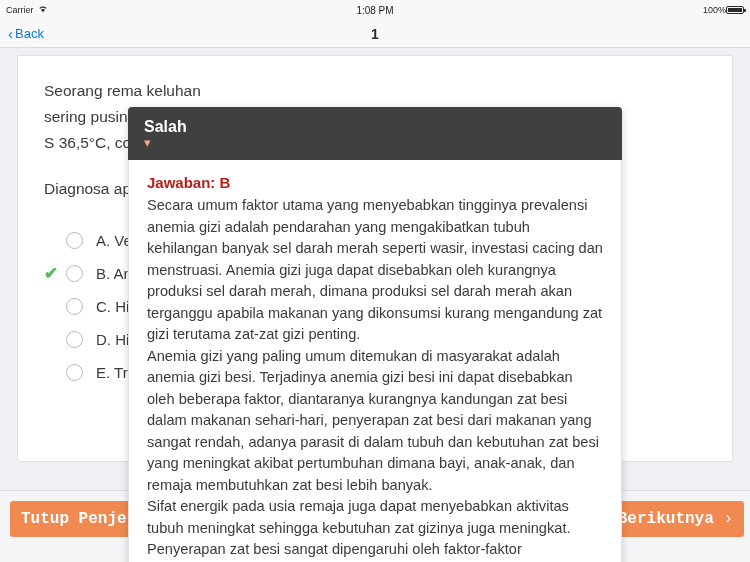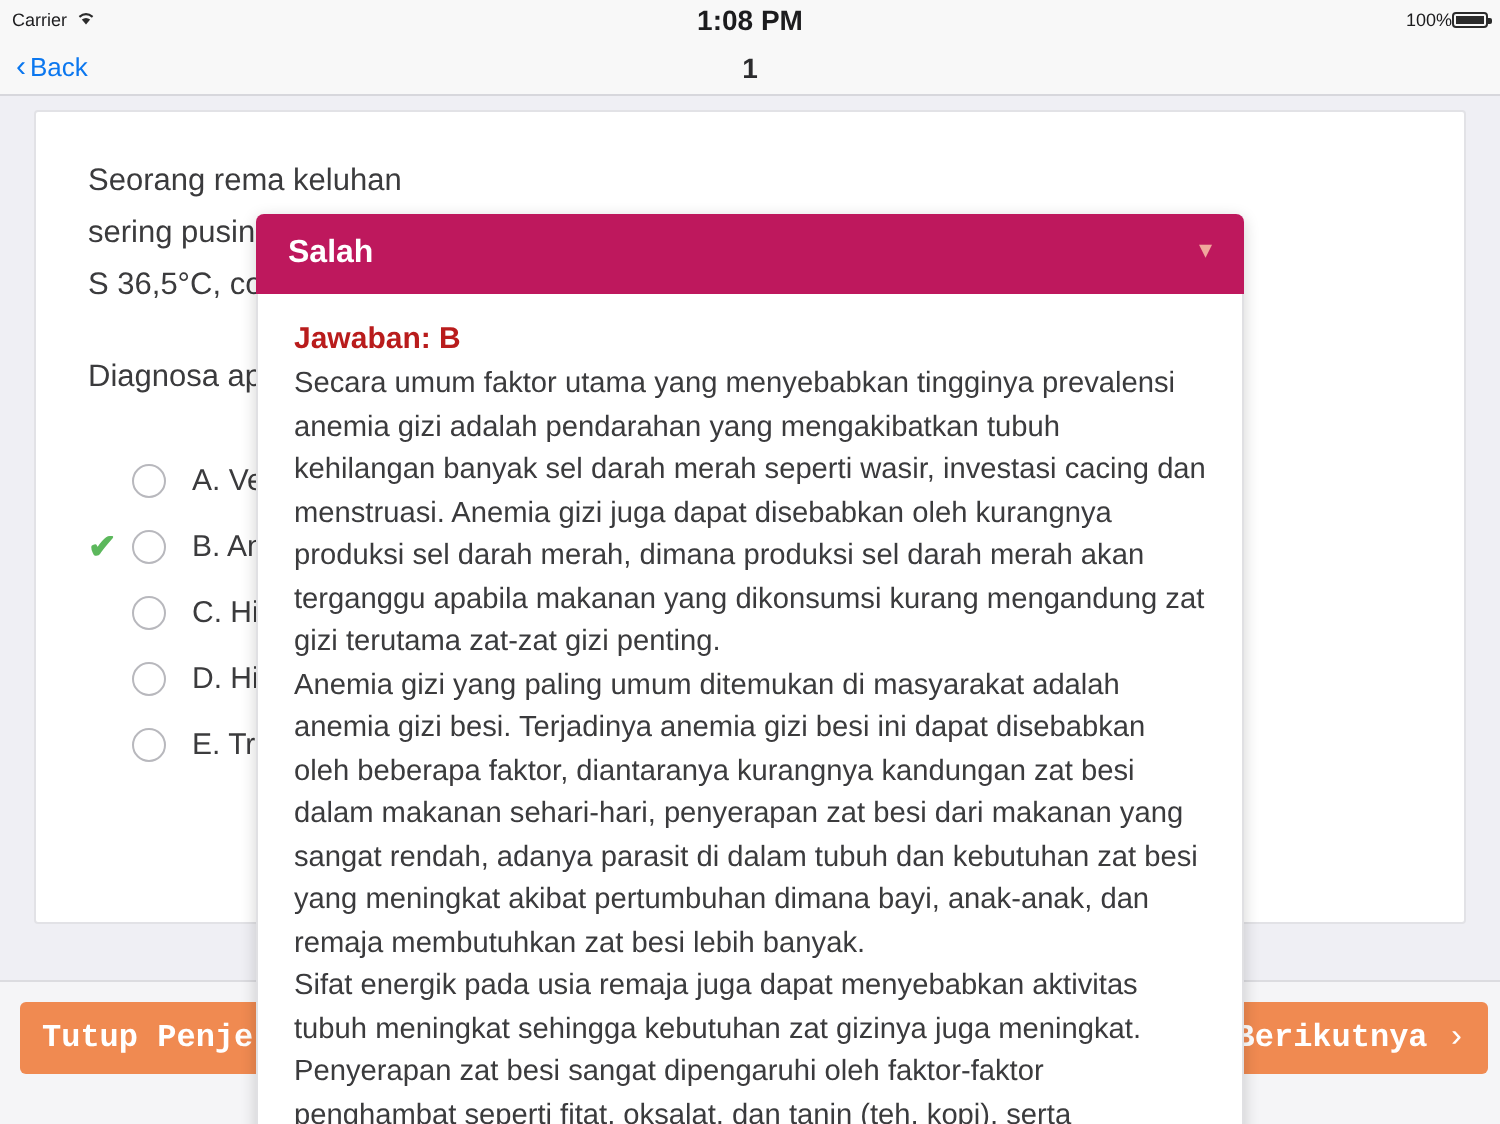--- a/index.html
+++ b/index.html
@@ -26,22 +26,22 @@
     font-size: 9px;
     color: #1c1c1e;
     position: relative;
     box-sizing: border-box;
   }
   .status-left { display: flex; align-items: center; gap: 4px; }
   .status-center {
     position: absolute;
     left: 0; right: 0;
     text-align: center;
-    font-size: 14px;
-    font-weight: bold;
+    font-size: 10px;
+    font-weight: normal;
     color: #1c1c1e;
     pointer-events: none;
   }
   .status-right {
     margin-left: auto;
     display: flex;
     align-items: center;
     gap: 0;
     font-size: 9px;
   }
@@ -169,28 +169,29 @@
     left: 128px;
     top: 62px;
     width: 494px;
     background: #ffffff;
     border-radius: 4px;
     box-shadow: 0 2px 8px rgba(0,0,0,0.18);
     overflow: hidden;
     z-index: 20;
   }
   .modal-header {
-    background: #be185d;
+    background: #404040;
     color: #ffffff;
     padding: 11px 16px;
     font-size: 16px;
     font-weight: bold;
     display: flex;
     justify-content: space-between;
     cursor: pointer;
+    flex-direction: column;
   }
   .modal-header .collapse-chevron {
     font-size: 13px;
     color: #f0a79c;
     line-height: 1;
     font-weight: normal;
   }
   .modal-body {
     padding: 12px 18px 16px 18px;
     border: 1px solid #e0e0e3;

